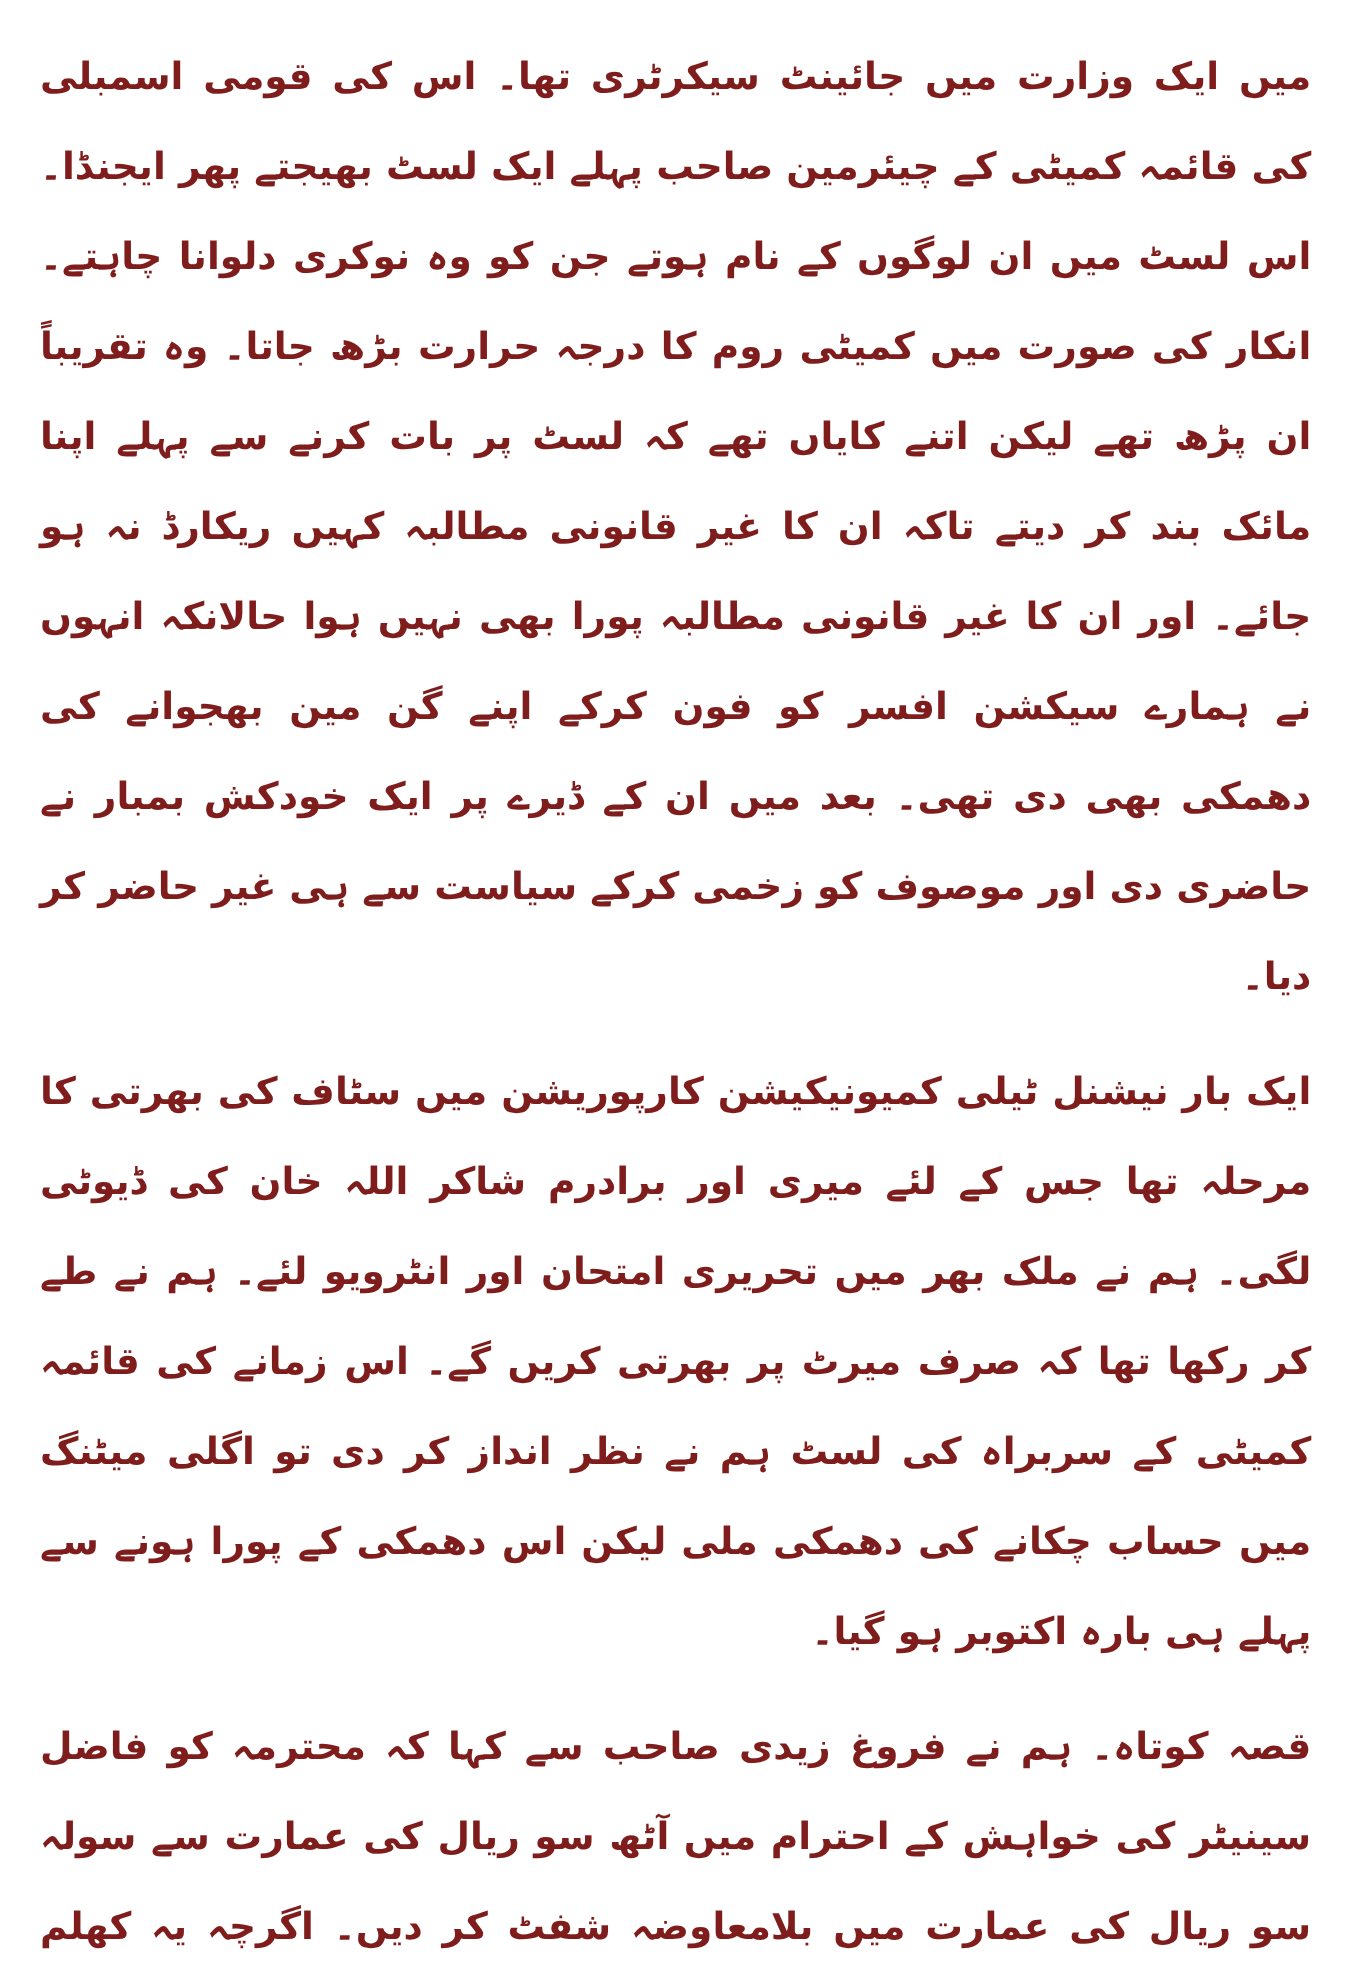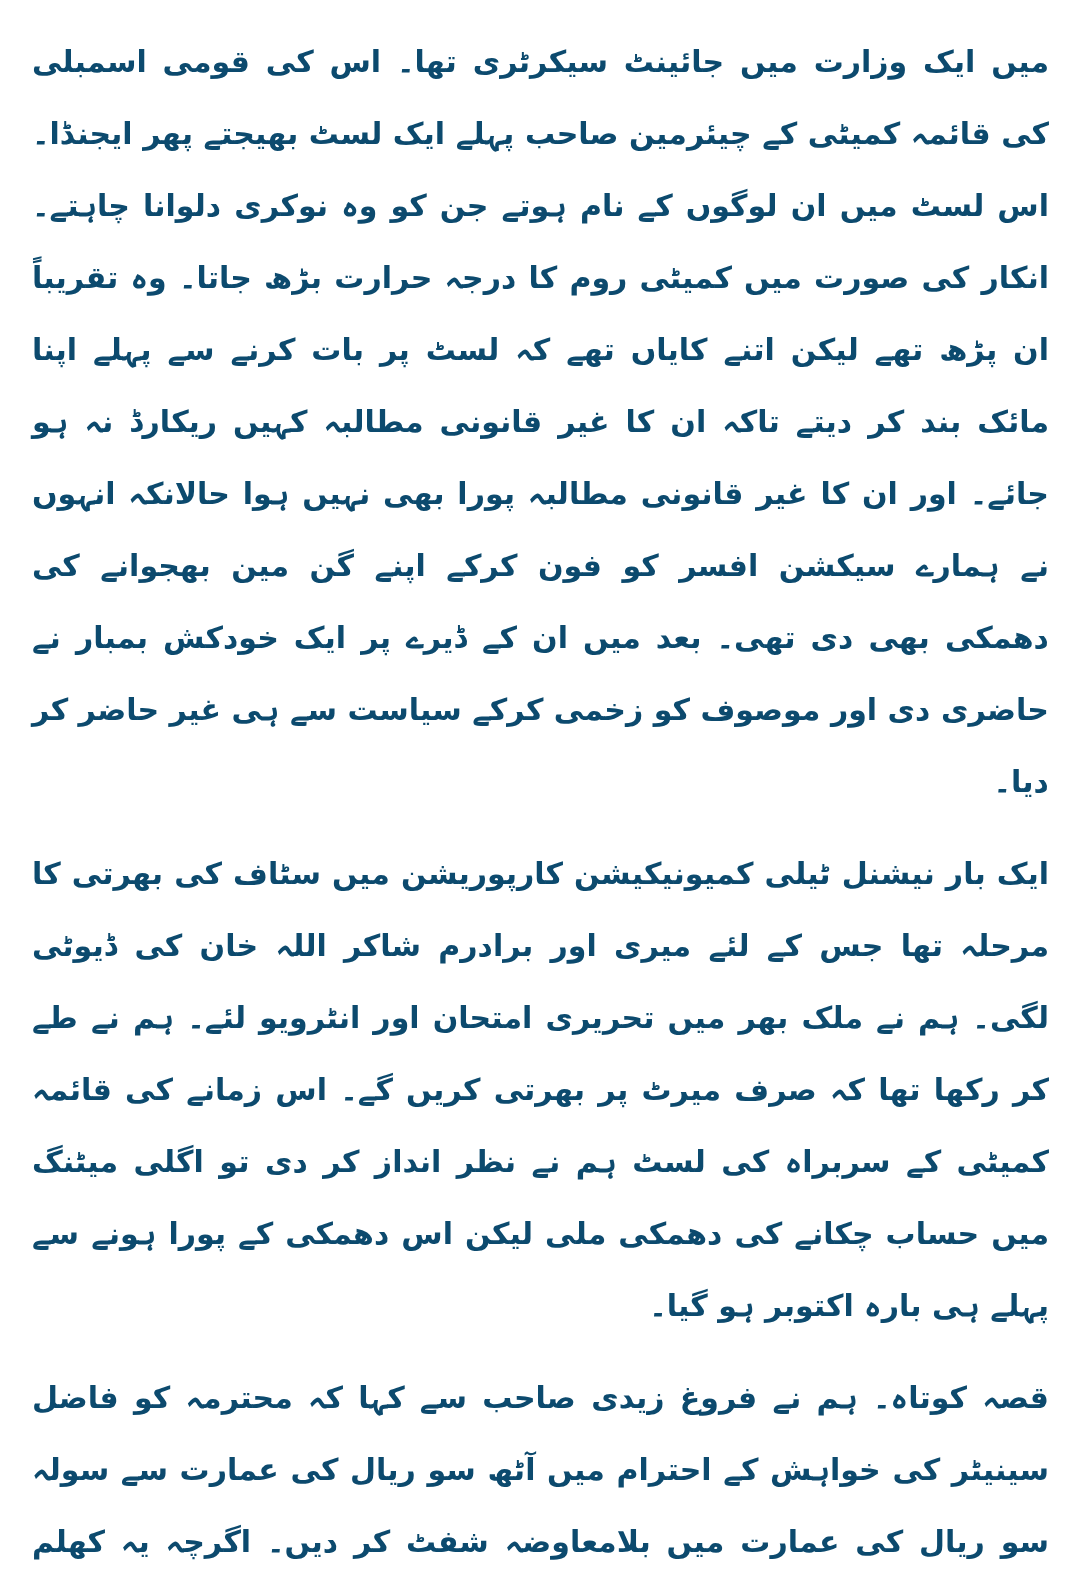--- a/index.html
+++ b/index.html
@@ -8,21 +8,21 @@
     background: #ffffff;
   }
   .page {
     position: relative;
     width: 1081px;
     height: 1571px;
     box-sizing: border-box;
     margin: 0 auto;
     padding: 26px 32px 40px 32px;
     background: #ffffff;
-    color: #0c4a6e;
+    color: #7f1d1d;
     overflow: hidden;
     direction: rtl;
     font-family: "DejaVu Sans", sans-serif;
     font-size: 30px;
     font-weight: 700;
     line-height: 72px;
     text-align: justify;
   }
   .para {
     margin: 0 0 20px 0;

